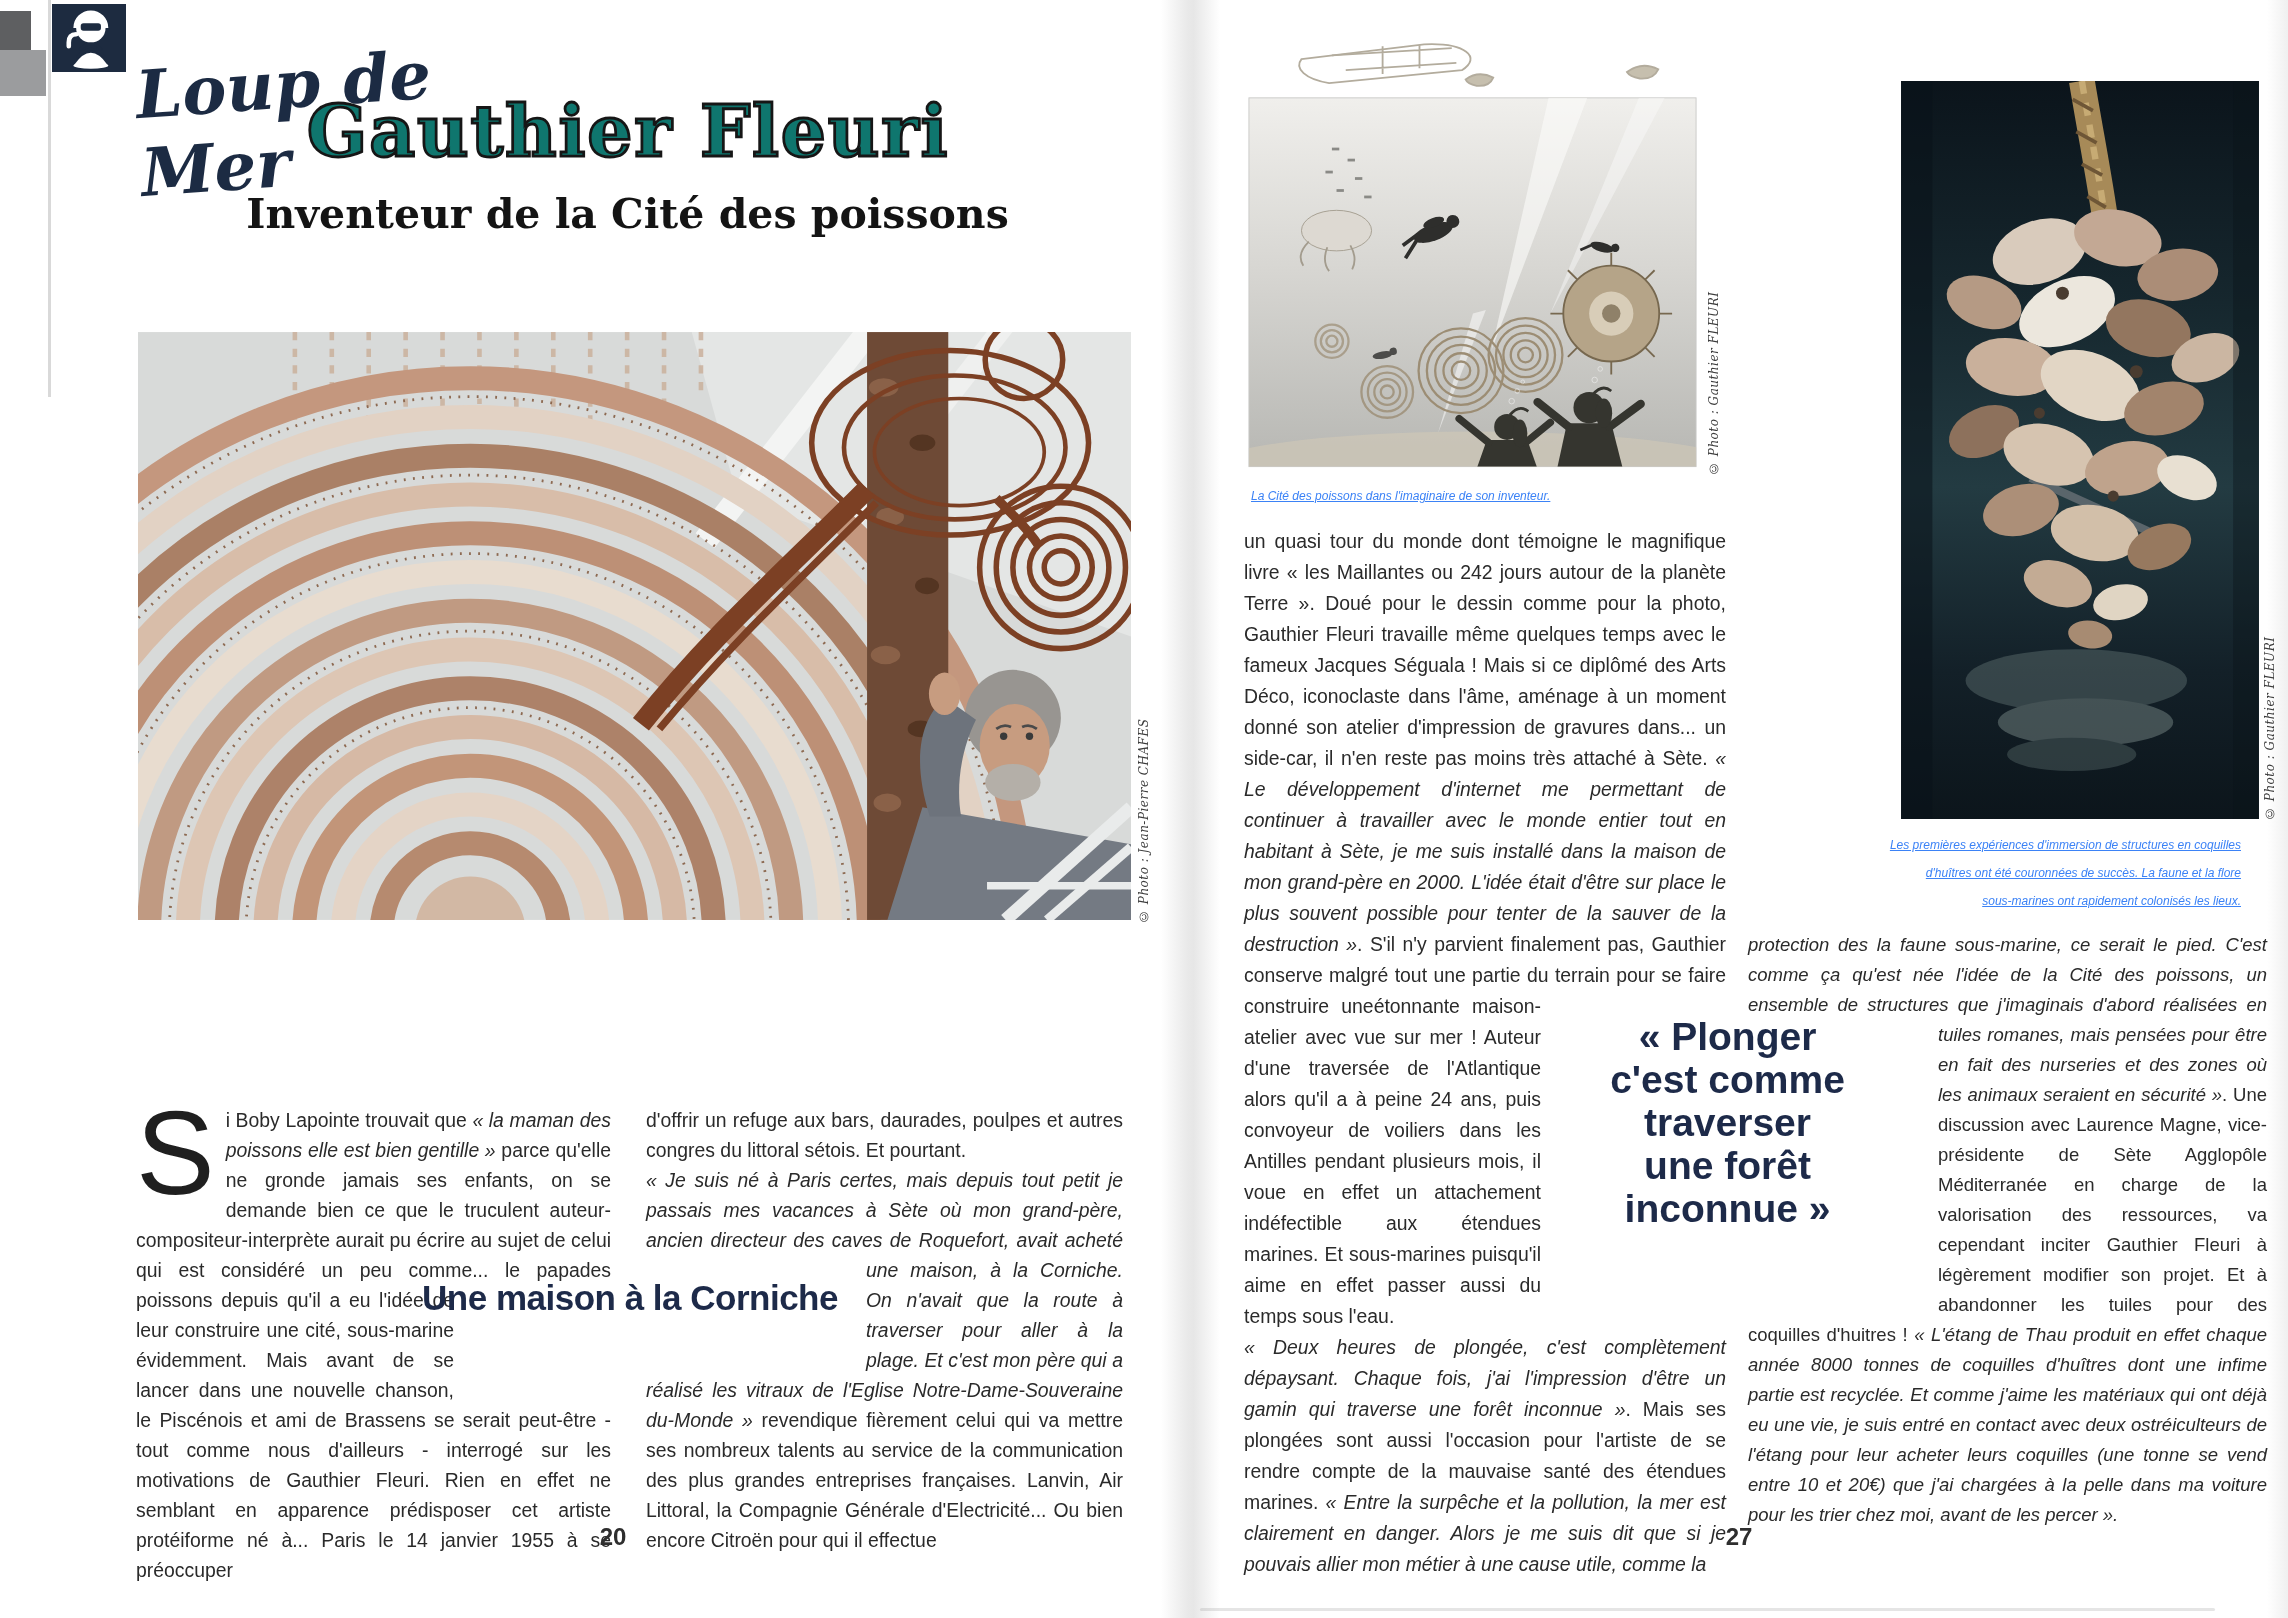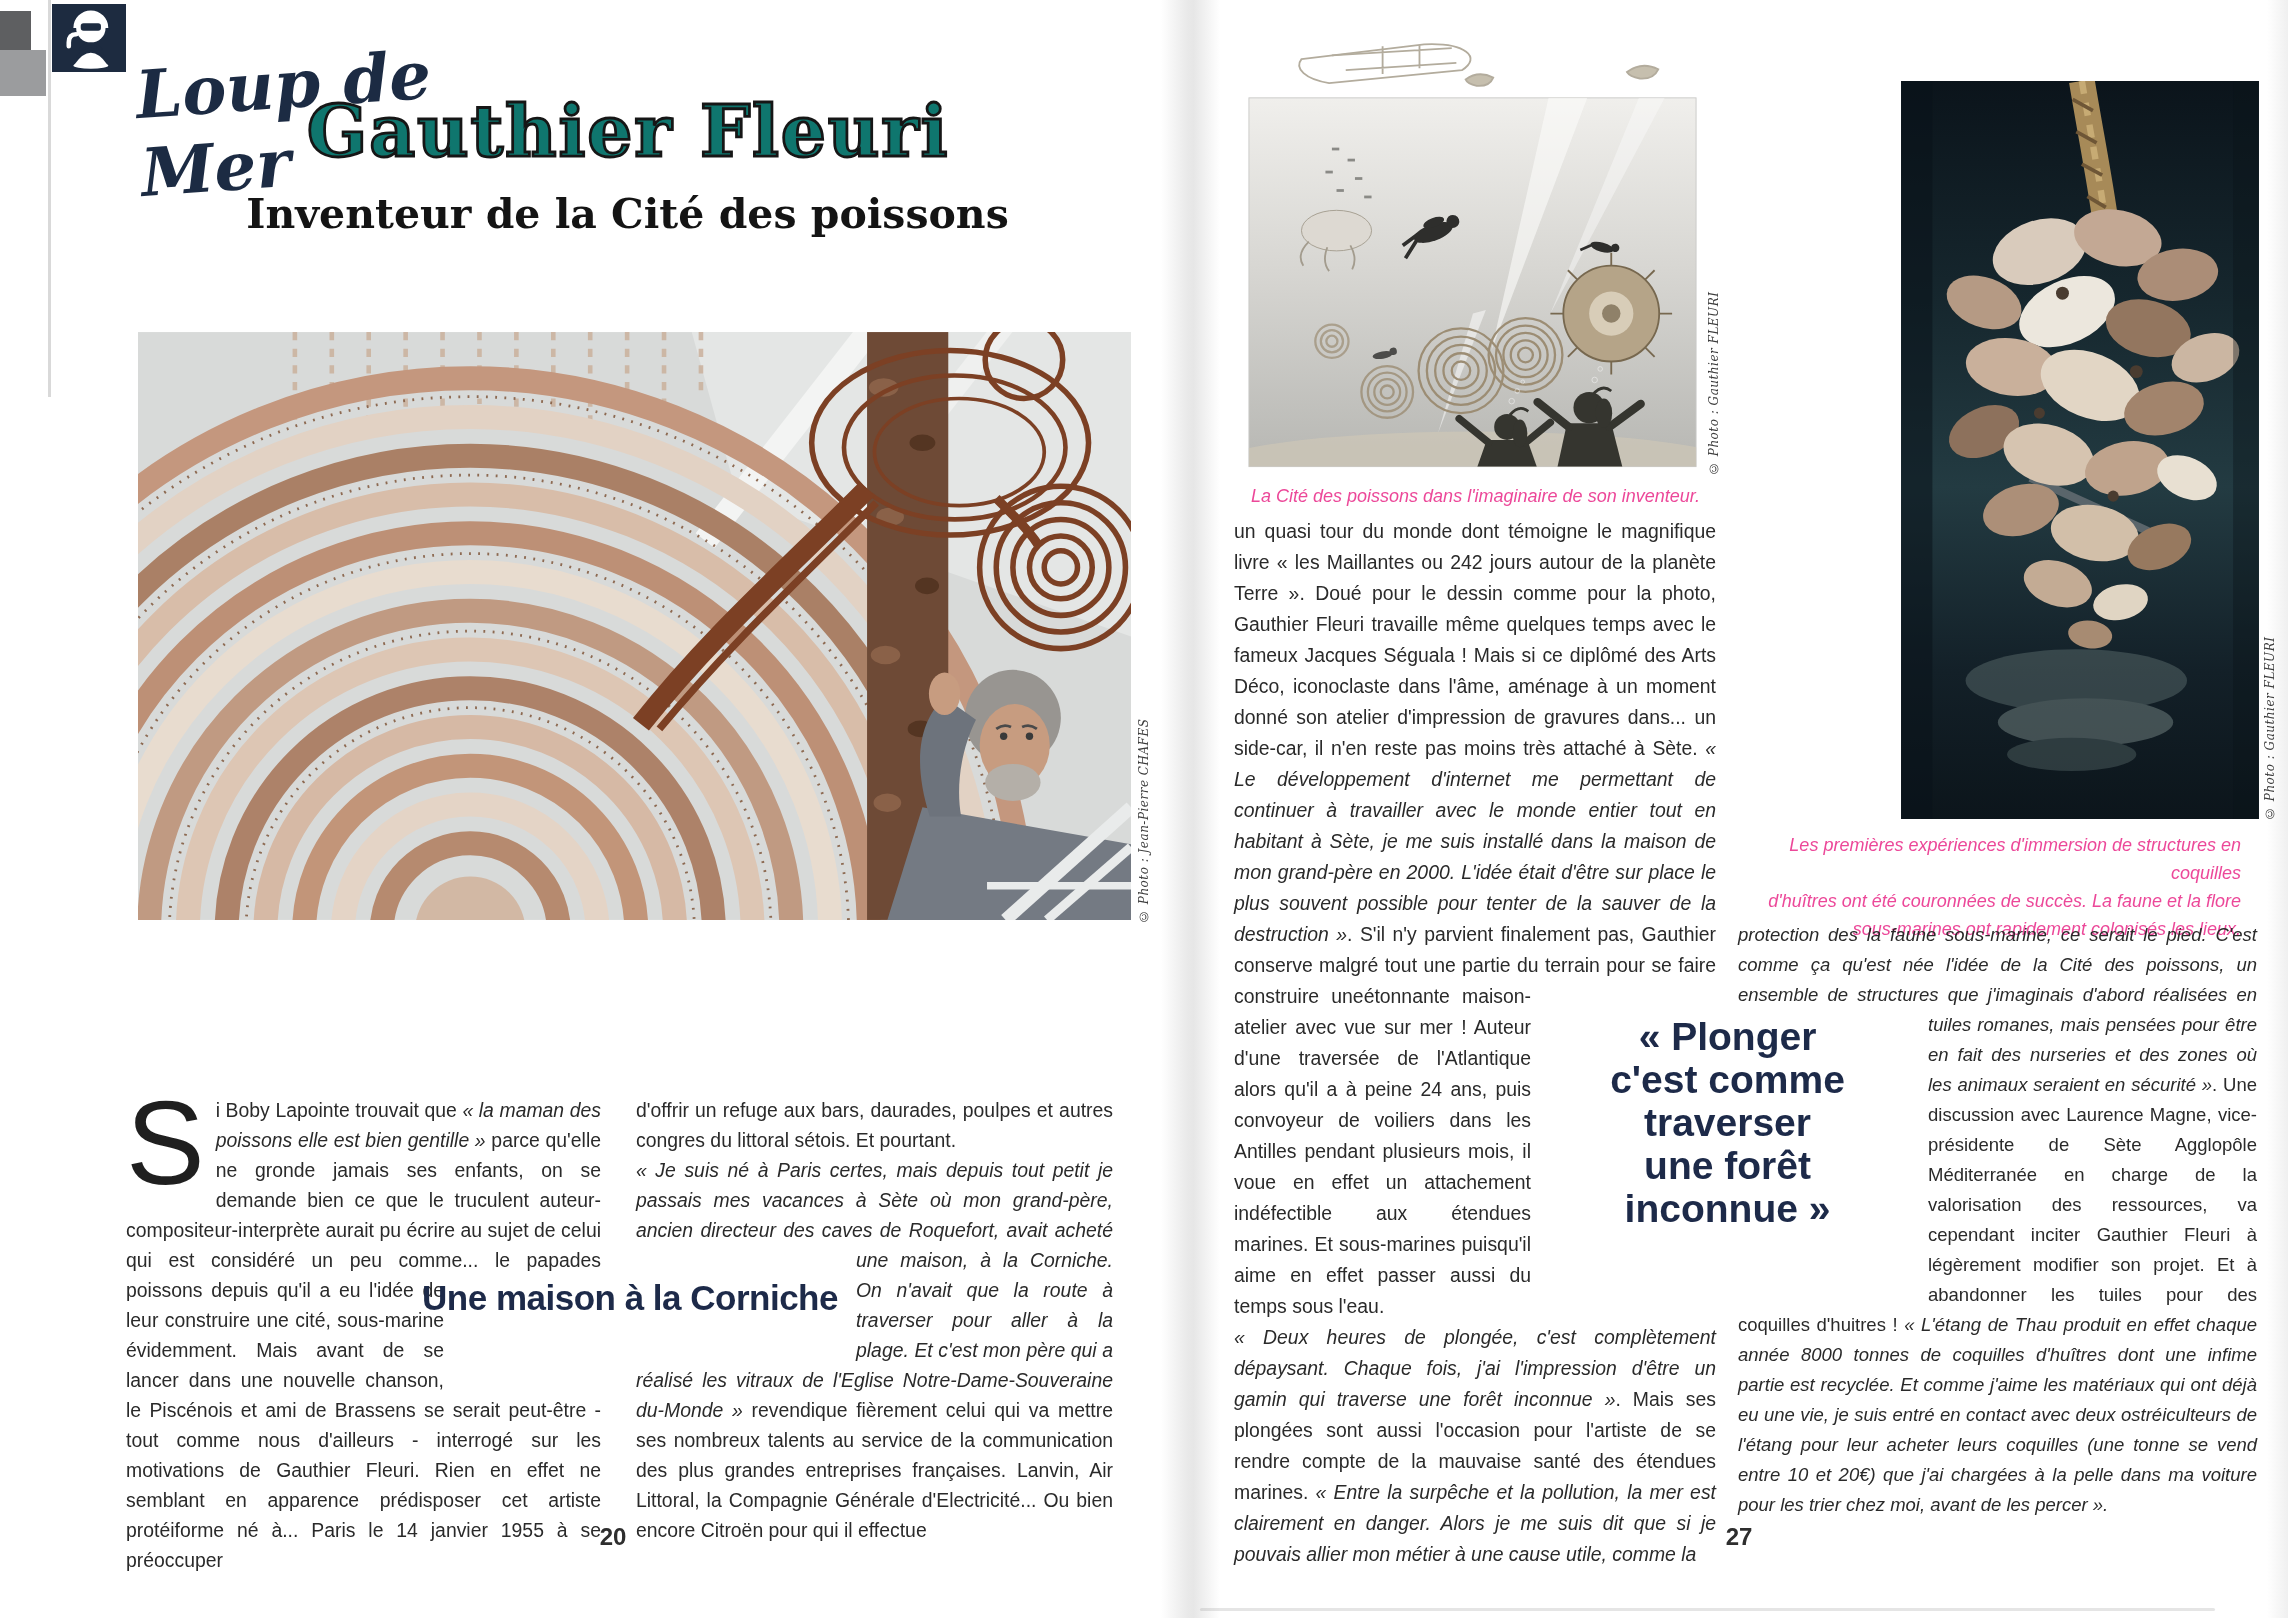--- a/index.html
+++ b/index.html
@@ -28,27 +28,27 @@
   
   figure{margin:0;}
   .photo-main{left:138px;top:332px;width:993px;height:588px;}
   .drawing{left:1244px;top:37px;width:457px;height:437px;}
   .oysters{left:1901px;top:81px;width:358px;height:738px;}
   .vcred{writing-mode:vertical-rl;transform:rotate(180deg);font-family:"DejaVu Serif",serif;
      font-style:italic;font-size:12px;color:#3c3c3c;letter-spacing:0.5px;white-space:nowrap;}
   .cred-photo{left:1137px;top:783px;height:140px;}
   .cred-draw{left:1707px;top:329px;height:146px;}
   .cred-oyster{left:2263px;top:589px;height:231px;}
-  .caption{font-style:italic;font-size:18px;line-height:29px;color:#ec4899;}
+  .caption{font-style:italic;font-size:12px;line-height:29px;color:#3b82f6;text-decoration:underline;}
   .cap-draw{left:1251px;top:482px;width:461px;}
   .cap-oyster{left:1754px;top:831px;width:487px;text-align:right;white-space:pre-line;line-height:28px;}
   
   .intro{left:125px;top:960px;width:992px;margin:0;font-weight:bold;font-size:23px;line-height:43px;
      letter-spacing:-0.2px;color:#161616;text-align:justify;}
-  .body{font-size:19.4px;line-height:30px;text-align:justify;color:#2a2a2a;margin:1px;}
+  .body{font-size:19.4px;line-height:30px;text-align:justify;color:#2a2a2a;margin:11px;}
   .col-l1{left:125px;top:1094px;width:475px;}
   .col-l2{left:635px;top:1094px;width:477px;}
   .col-r1{left:1233px;top:515px;width:482px;line-height:31px;}
   .col-r2{left:1737px;top:919px;width:519px;font-size:18.5px;line-height:30px;}
   .it{font-style:italic;}
   .dropcap{float:left;font-size:118px;line-height:89px;padding:3.7px 11px 0 0;color:#1f1f1f;}
   .cut{display:block;}
   .cut-r1{float:right;width:157px;height:118px;}
   .cut-l2{float:left;width:220px;height:120px;}
   .cut-rr1{float:right;width:185px;height:316px;}

